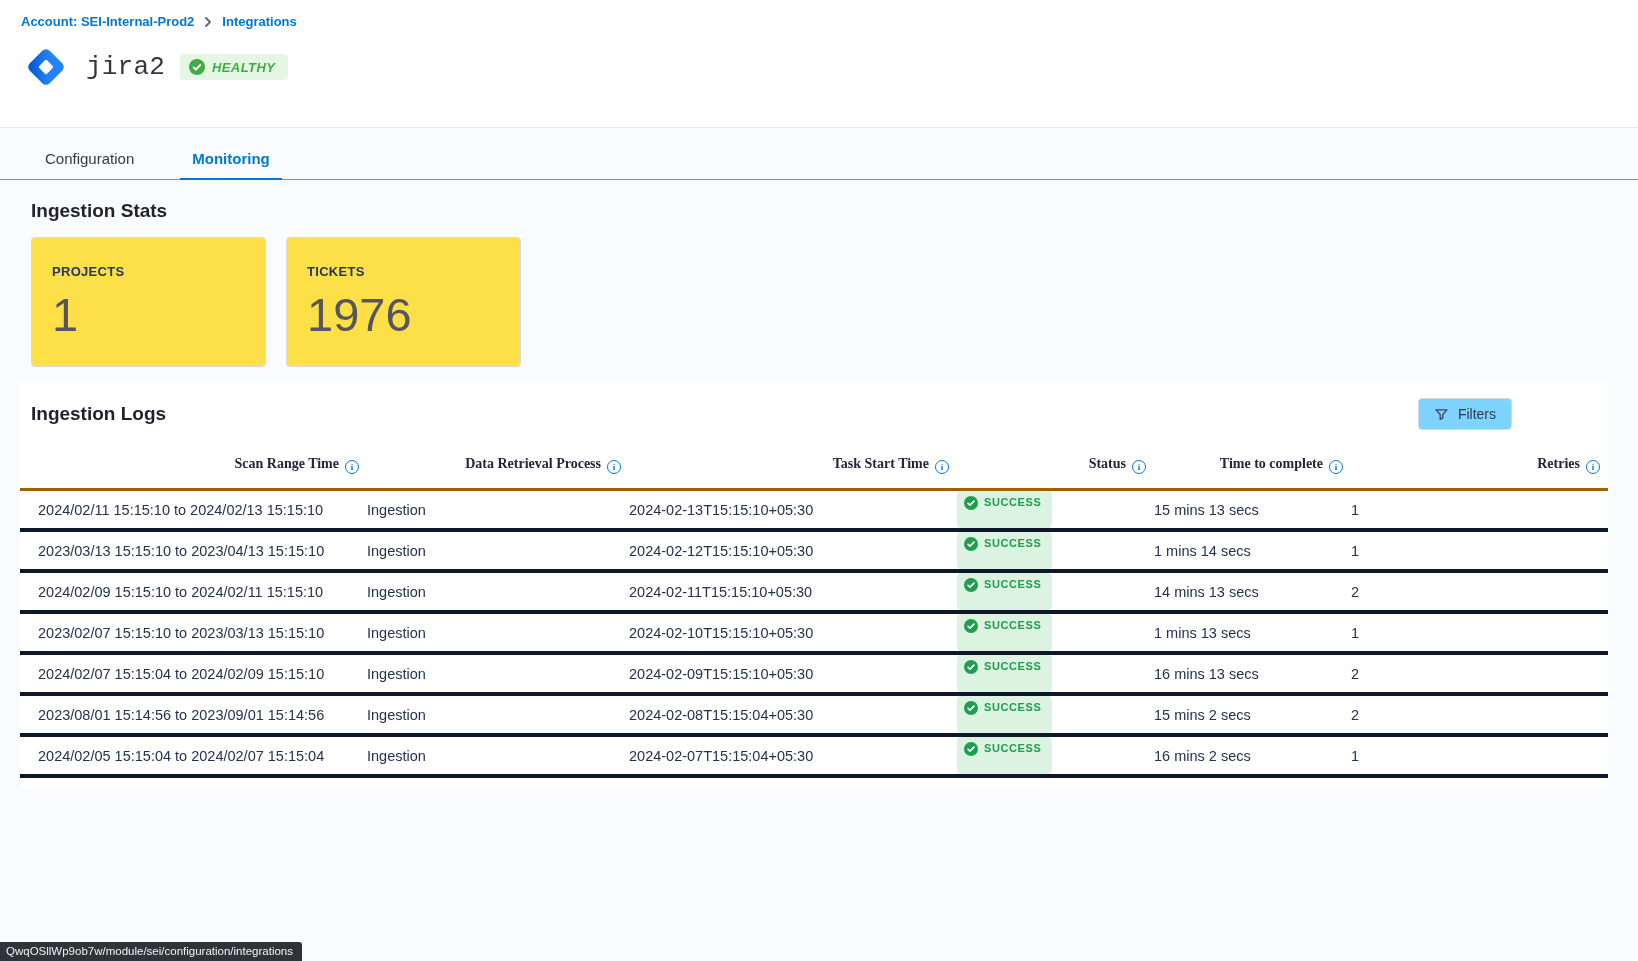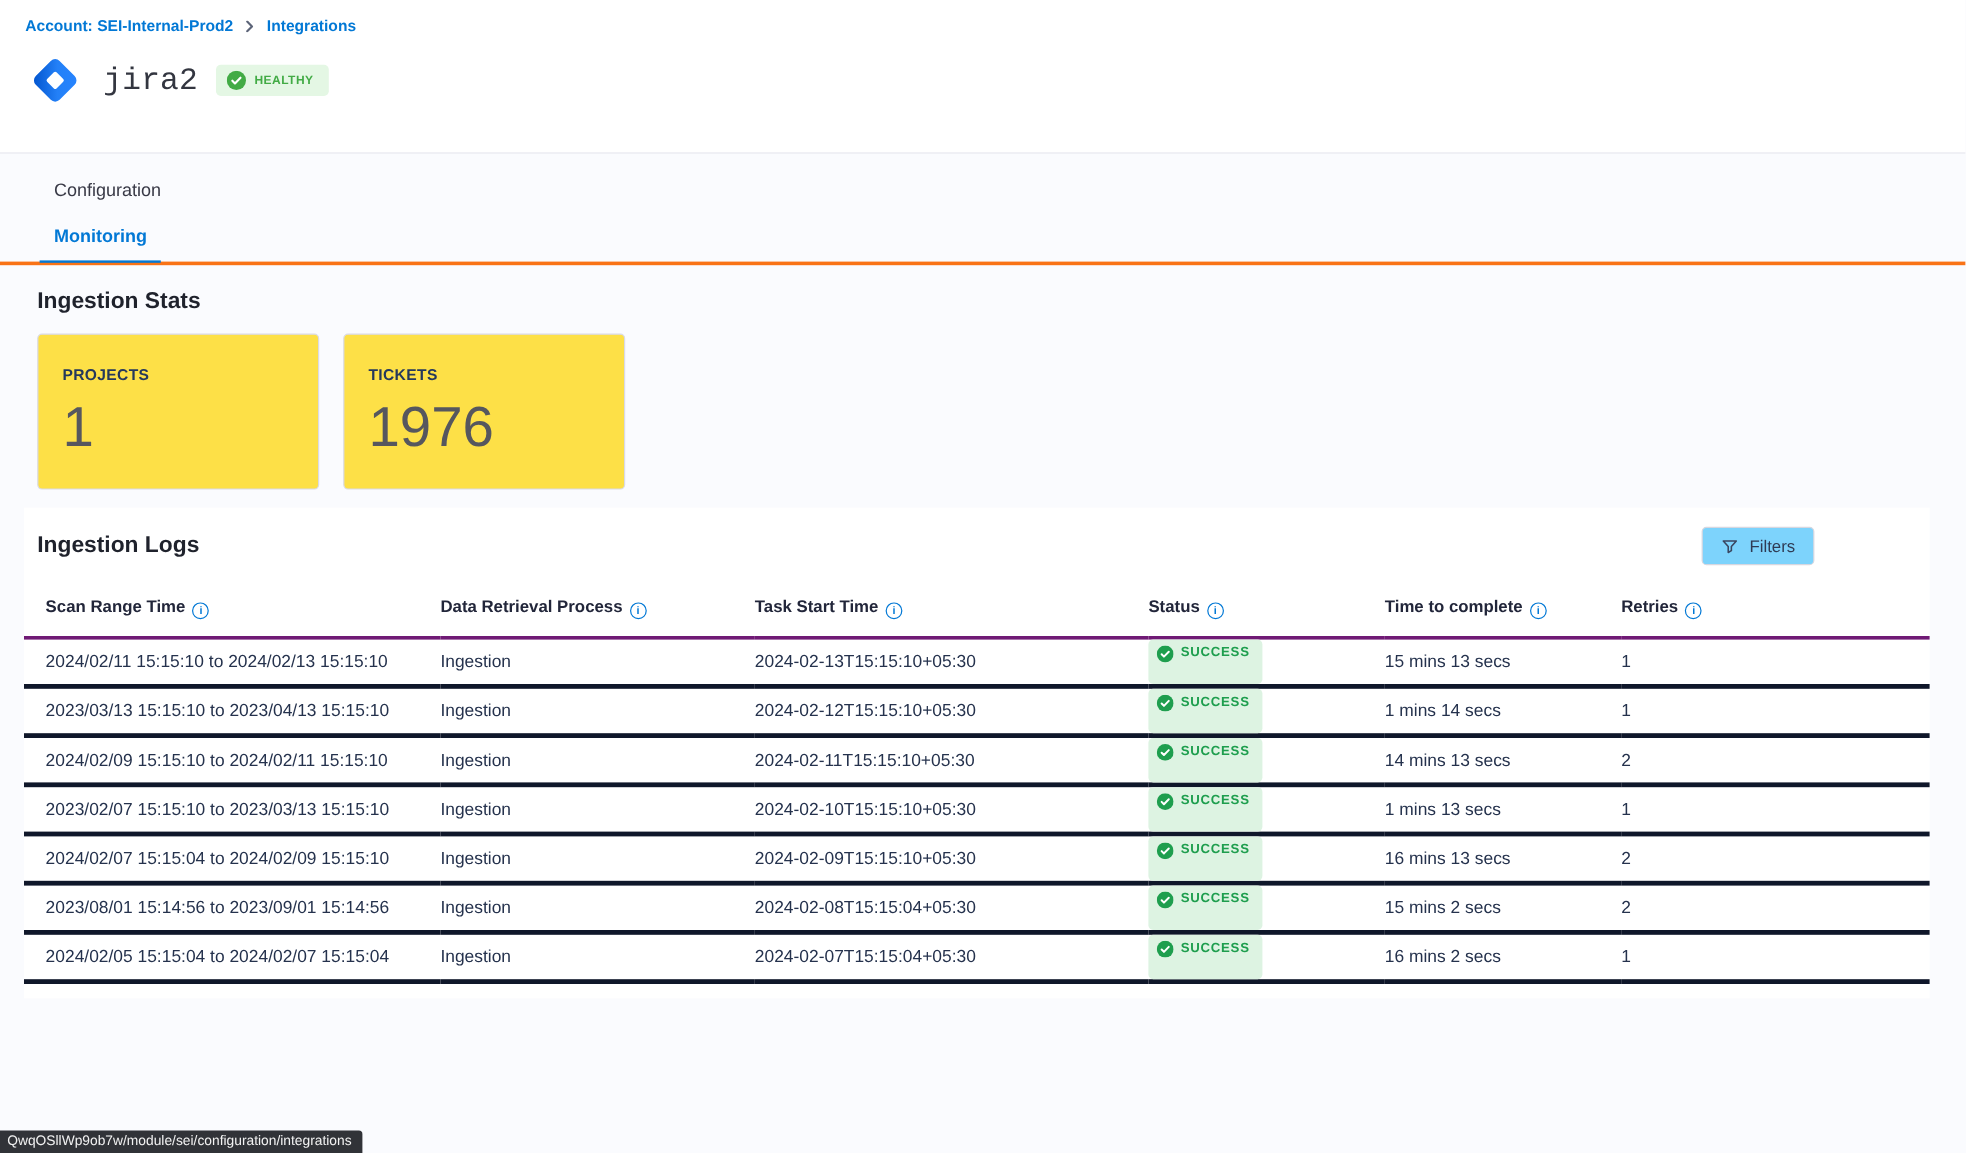--- a/index.html
+++ b/index.html
@@ -22,32 +22,31 @@
   .breadcrumb { display: flex; align-items: center; gap: 9px; font-size: 13px; font-weight: 600; }
   .breadcrumb a { color: var(--accent, #0278d5); text-decoration: none; cursor: pointer; }
   .crumb-chevron { display: inline-flex; color: #5c6478; }
   .title-row { margin-top: 13px; display: flex; align-items: center; gap: 15px; }
   .jira-logo { width: 50px; height: 50px; flex: 0 0 auto; }
   .integration-title { font-size: 26px; font-weight: 500; color: #333640; letter-spacing: 0.2px; font-family: Liberation Mono, monospace; }
   .badge-healthy {
     display: inline-flex; align-items: center; gap: 7px;
     background: var(--healthy-bg, #e4f7e4);
     color: var(--healthy-green, #42ab45);
-    font-size: 10px; font-weight: 700; letter-spacing: 0.4px;
-    padding: 5px 13px 5px 9px; border-radius: 4px;
+    font-size: 13px; font-weight: 700; letter-spacing: 0.4px;
+    padding: 5px 13px 5px 9px; border-radius: 4px; font-style: italic;
   }
   .check-icon { display: inline-flex; width: 16px; height: 16px; }
   .badge-healthy .check-icon { color: var(--healthy-green, #42ab45); }
 
   
   .tabbar {
-    display: flex; align-items: flex-start;
+    display: flex; align-items: flex-end;
     padding: 12px 0 0 33px;
-    border-bottom: 3px solid #f97316;
-    flex-direction: column;
+    border-bottom: 1px solid #f97316;
   }
   .tab {
     padding: 10px 12px 11px 12px; margin-right: 34px;
     font-size: 15px; color: #383946; cursor: pointer;
     border-bottom: 2px solid transparent; margin-bottom: -1px;
     background: none; border-top: none; border-left: none; border-right: none;
     font-family: inherit;
   }
   .tab.active { color: var(--accent, #0278d5); font-weight: 700; border-bottom: 2px solid var(--accent, #0278d5); }
 
@@ -71,23 +70,24 @@
     background: #7dd3fc; border: 1px solid #d6d7e0; border-radius: 4px;
     padding: 7px 15px; font-size: 14px; color: #2f3b54;
     font-family: inherit; cursor: pointer;
   }
   .funnel-icon { display: inline-flex; }
 
   table.logs { width: 100%; border-collapse: collapse; table-layout: fixed; margin-top: 18px; }
   col.c1 { width: 347px; } col.c2 { width: 262px; } col.c3 { width: 328px; }
   col.c4 { width: 197px; } col.c5 { width: 197px; } col.c6 { width: 257px; }
   thead th {
-    text-align: left; font-size: 14px; font-weight: 700; color: #22263a;
-    padding: 8px 8px 14px 0; border-bottom: 3px solid #701a75;
+    text-align: right; font-size: 14px; font-weight: 700; color: #22263a;
+    padding: 8px 8px 14px 0; border-bottom: 3px solid #a16207;
     white-space: nowrap;
+    font-family: Liberation Serif, serif;
   }
   thead th.c1 { padding-left: 18px; }
   tbody td {
     font-size: 14.5px; color: var(--text-navy, #25324d);
     height: 37px; padding: 0 8px 0 0; border-bottom: 4px solid #0f172a;
     white-space: nowrap; vertical-align: middle;
   }
   tbody td.c1 { padding-left: 18px; }
   .info-icon {
     display: inline-flex; align-items: center; justify-content: center;

